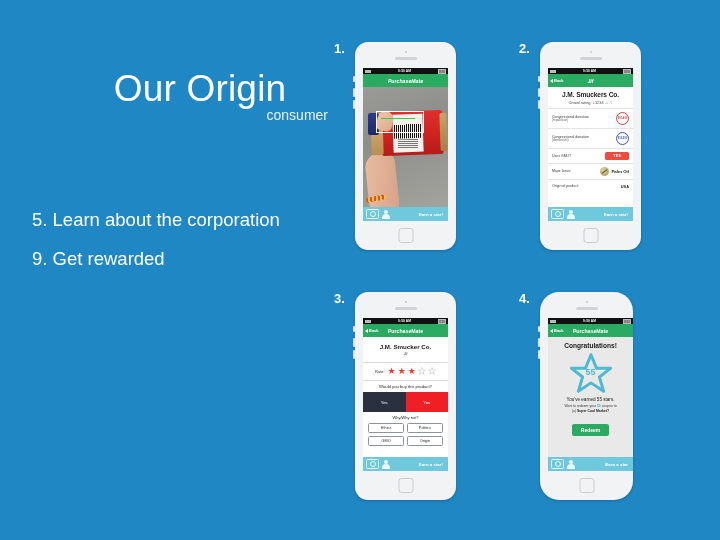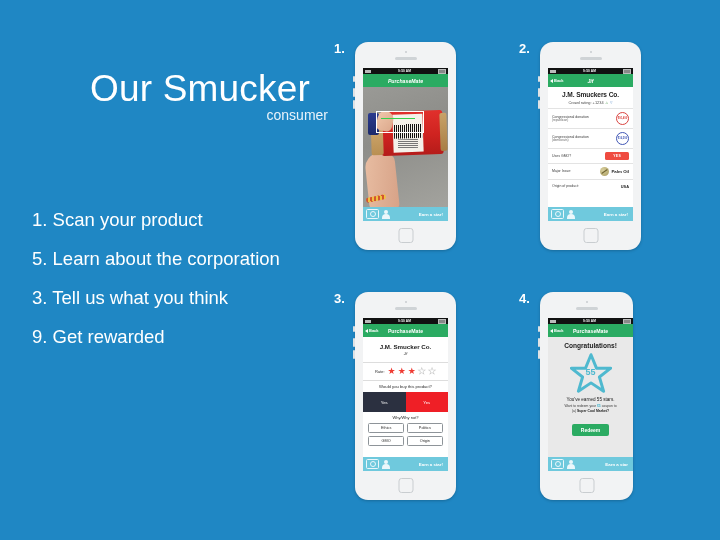--- a/index.html
+++ b/index.html
@@ -266,28 +266,26 @@
     margin-top:10px;background:#2bab62;color:#fff;font-size:5px;
     font-weight:bold;padding:3px 9px;border-radius:2px;
   }
 </style>
 </head>
 <body>
 
 <div class="slide">
 
   <div class="title-block">
-    <div class="title">Our Smucker</div>
+    <div class="title">Our Origin</div>
     <div class="subtitle">consumer</div>
   </div>
 
   <div class="steps">
-    <div class="step">1. Scan your product</div>
     <div class="step">5. Learn about the corporation</div>
-    <div class="step">3. Tell us what you think</div>
     <div class="step">9. Get rewarded</div>
   </div>
 
   <div class="phone-badge" style="left:334px;top:41px;">1.</div>
   <div class="phone" style="left:355px;top:42px;width:101px;height:208px;">
     <div class="speaker-dot" style="top:9px;"></div>
     <div class="speaker-bar" style="top:15px;"></div>
     <div class="side-btn" style="top:34px;height:6px;"></div>
     <div class="side-btn" style="top:46px;height:9px;"></div>
     <div class="side-btn" style="top:58px;height:9px;"></div>
@@ -470,21 +468,21 @@
 
       <div class="toolbar">
         <span class="tb-cam"></span>
         <span class="tb-person"></span>
         <span class="tb-label">Earn a star!</span>
       </div>
     </div>
   </div>
 
   <div class="phone-badge" style="left:519px;top:291px;">4.</div>
-  <div class="phone" style="left:540px;top:292px;width:93px;height:208px;">
+  <div class="phone" style="left:540px;top:292px;width:93px;height:208px;border-radius:19px;">
     <div class="speaker-dot" style="top:9px;"></div>
     <div class="speaker-bar" style="top:15px;"></div>
     <div class="side-btn" style="top:34px;height:6px;"></div>
     <div class="side-btn" style="top:46px;height:9px;"></div>
     <div class="side-btn" style="top:58px;height:9px;"></div>
     <div class="home-btn" style="bottom:7px;"></div>
 
     <div class="screen">
       <div class="statusbar">
         <span class="sb-left">

